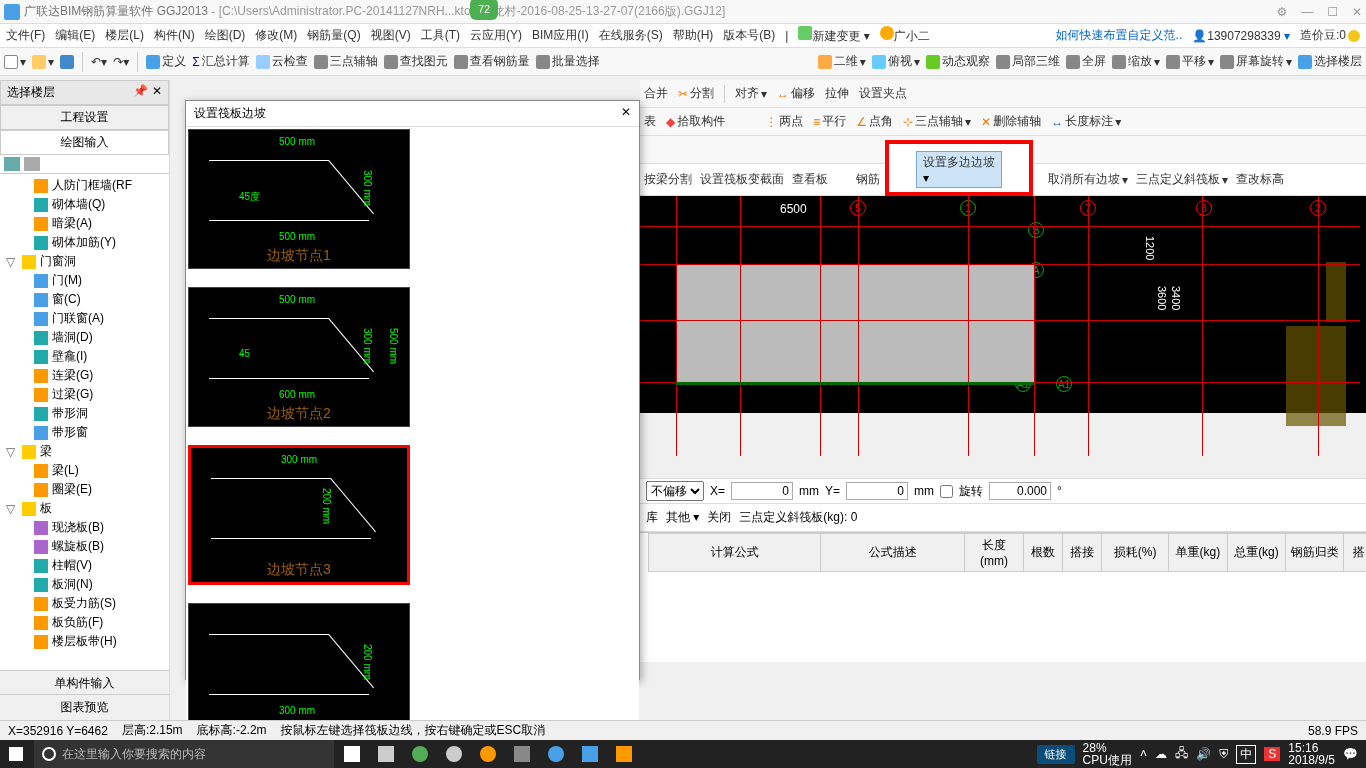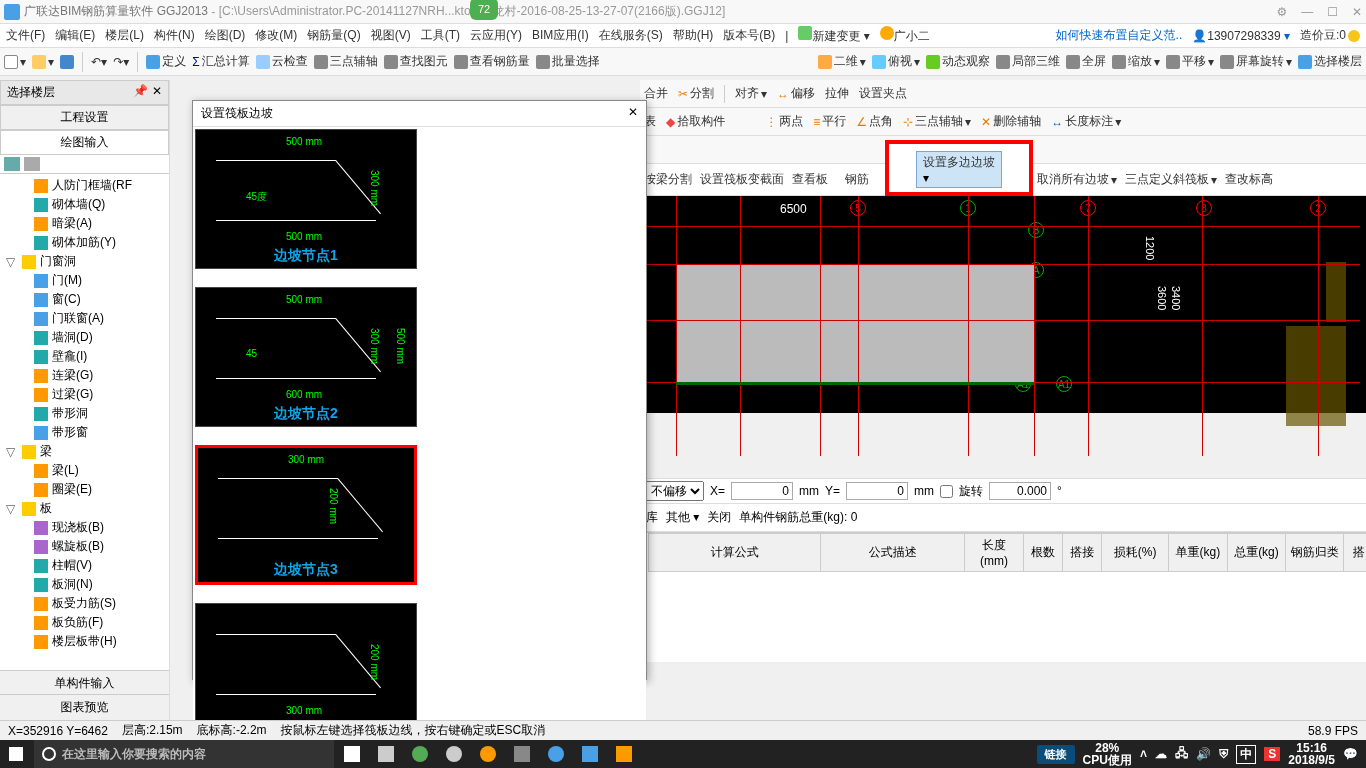--- a/index.html
+++ b/index.html
@@ -59,26 +59,26 @@
 .canvas .bubble { position:absolute; width:16px;height:16px;border:1px solid #f00;border-radius:50%;color:#f00;display:flex;align-items:center;justify-content:center;font-size:10px;}
 .canvas .axis-label { position:absolute; width:16px;height:16px;border:1px solid #f00;border-radius:50%;color:#f00;display:flex;align-items:center;justify-content:center;font-size:10px;}
 .canvas .slab { position:absolute; background:#bbb; }
 .canvas .yellowslab { position:absolute; background:#665500; opacity:0.7;}
 .canvas .redline { position:absolute; background:#c00; }
 .canvas .greenline { position:absolute; background:#060; }
 .canvas .dimtext { position:absolute; color:#fff; font-size:11px;}
 .canvas .dimtext.v { writing-mode:vertical-rl;}
 
 
-.dialog { position:absolute; top:100px; left:185px; width:455px; height:580px; background:#fff; border:1px solid #888; box-shadow:2px 2px 8px rgba(0,0,0,0.3);margin-left:7px;}
+.dialog { position:absolute; top:100px; left:185px; width:455px; height:580px; background:#fff; border:1px solid #888; box-shadow:2px 2px 8px rgba(0,0,0,0.3);}
 .dialog .dlg-title { background:#fff; padding:4px 8px; border-bottom:1px solid #ddd; display:flex; justify-content:space-between;}
 .dialog .grid { display:flex; flex-wrap:wrap; gap:18px; padding:2px; background:#fff;}
 .dialog .cell { width:222px; height:140px; background:#000; position:relative; border:1px solid #444;}
 .dialog .cell.red-frame { border:3px solid red;}
-.dialog .cell .cap { position:absolute; bottom:3px; left:0; right:0; text-align:center; color:#0ea5e9; font-size:14px;font-weight:bold;}
+.dialog .cell .cap { position:absolute; bottom:3px; left:0; right:0; text-align:center; color:#a16207; font-size:14px;}
 .dialog .big { width:448px; height:230px; background:#000; position:relative;}
 .dialog .big .cap { position:absolute; bottom:6px; left:0; right:0; text-align:center; color:#fff; font-size:18px; font-family: serif;}
 .dialog .big .input-box { position:absolute; top:12px; left:248px; width:60px; height:18px; background:#fff; color:#000; text-align:center; font-size:14px;}
 .dialog .big .overlay-red { position:absolute; border:4px solid red; top:-8px; left:210px; width:190px; height:208px;}
 .dialog .btnrow { text-align:right; padding:8px 24px;}
 .dialog .btnrow button { width:72px; height:24px; margin-left:10px; background:#f0f0f0; border:1px solid #aaa;}
 
 .sk-line { position:absolute; background:#fff;}
 .sk-dim { position:absolute; color:#fff; font-size:10px;}
 .sk-dim.g { color:#0f0;}
@@ -90,29 +90,29 @@
 
 .bottombar { position:absolute; left:640px; right:0; top:504px; height:28px; background:#fff; border-bottom:1px solid #ddd; display:flex; align-items:center; gap:8px; padding:0 6px;}
 
 .gridtable { position:absolute; left:640px; right:0; top:532px; height:130px; background:#fff; border-top:1px solid #ccc;}
 .gridtable table { width:100%; border-collapse:collapse;margin-left:8px;}
 .gridtable th { background:#f0f0f0; border:1px solid #ccc; padding:3px 4px; font-weight:normal; font-size:12px;}
 
 .statusbar { position:absolute; left:0; right:0; bottom:28px; height:20px; background:#f0f0f0; border-top:1px solid #ccc; display:flex; align-items:center; gap:14px; padding:0 8px; font-size:12px;}
 .statusbar .right { margin-left:auto;}
 
-.taskbar { position:absolute; left:0; right:0; bottom:0; height:28px; background:#222; display:flex; align-items:center; color:#fff; gap:2px;font-weight:bold;}
+.taskbar { position:absolute; left:0; right:0; bottom:0; height:28px; background:#222; display:flex; align-items:center; color:#fff; gap:2px;}
 .taskbar .start { width:32px; height:28px; background:#222; display:flex; align-items:center; justify-content:center;}
 .taskbar .start .win{width:14px;height:14px;background:#fff;}
 .taskbar .search { background:#333; height:28px; width:300px; display:flex; align-items:center; gap:6px; padding:0 8px; color:#bbb;}
 .taskbar .search .circ{width:14px;height:14px;border:2px solid #fff;border-radius:50%;}
 .taskbar .tico { width:32px; height:28px; display:flex;align-items:center;justify-content:center;}
 .taskbar .tico .sq{width:16px;height:16px;}
 .taskbar .tray { margin-left:auto; display:flex; align-items:center; gap:8px; padding-right:8px; font-size:11px;}
-.taskbar .tray .col{display:flex;flex-direction:column;align-items:center;line-height:12px;}
+.taskbar .tray .col{display:flex;flex-direction:column;line-height:12px;}
 .taskbar .link-pill{background:#0a4d7a;padding:2px 8px;border-radius:2px;font-size:11px;}
 </style>
 </head>
 <body>
 
 <div class="titlebar">
   <span class="icon"></span>
   <span class="titletext">广联达BIM钢筋算量软件 GGJ2013</span>
   <span>&nbsp;-&nbsp;</span>
   <span class="path">[C:\Users\Administrator.PC-20141127NRH...ktop\白龙村-2016-08-25-13-27-07(2166版).GGJ12]</span>
@@ -390,21 +390,21 @@
 <div class="toolbar4">
   <span>
       <span>按梁分割</span>
     </span>
   <span>
       <span>设置筏板变截面</span>
     </span>
   <span>
       <span>查看板</span>
     </span>
-  <span style="margin-left:9px">钢筋</span>
+  <span style="margin-left:20px">钢筋</span>
   <div class="hilite">
     <div class="hilite-inner"><span>设置多边边坡</span> ▾</div>
   </div>
   <span style="margin-left:160px"><span>取消所有边坡</span> ▾</span>
   <span><span>三点定义斜筏板</span> ▾</span>
   <span>
       <span>查改标高</span>
     </span>
 </div>
 
@@ -455,21 +455,21 @@
   <input type="checkbox" style="">
   <span>旋转</span>
   <input type="text" class="spin" value="0.000" style="">
   <span>°</span>
 </div>
 
 <div class="bottombar">
   <span>库</span>
   <span><span>其他</span> ▾</span>
   <span>关闭</span>
-  <span><span>单构件钢筋总重(kg):</span>&nbsp;<span>0</span></span>
+  <span><span>三点定义斜筏板(kg):</span>&nbsp;<span>0</span></span>
 </div>
 
 <div class="gridtable">
   <table>
     <tbody>
         <tr>
       <th style="width:180px">计算公式</th>
       <th style="width:150px">公式描述</th>
       <th style="width:60px">长度(mm)</th>
       <th style="width:40px">根数</th>

